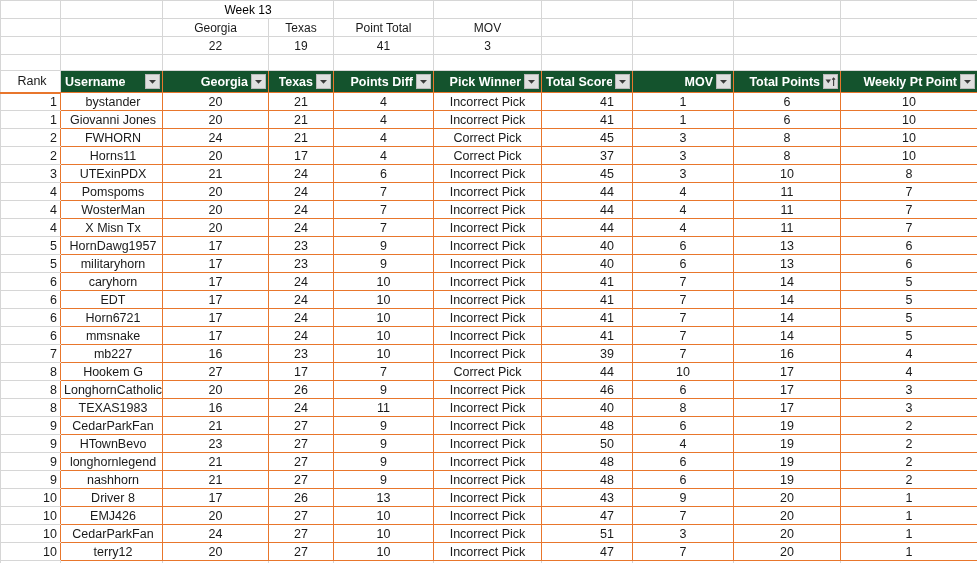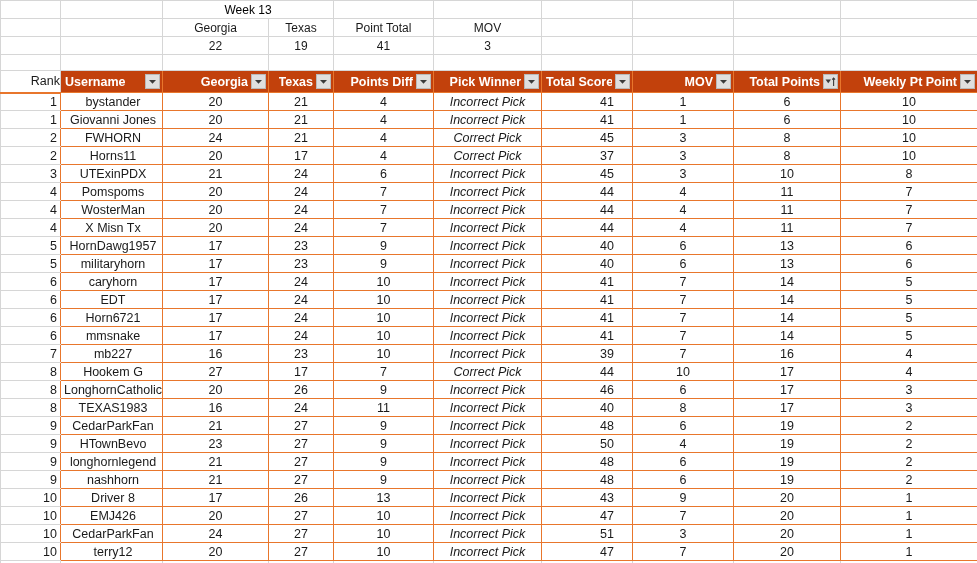--- a/index.html
+++ b/index.html
@@ -55,36 +55,36 @@
     color: #000000;
   }
   .spacer-row td {
     height: 16px;
     background: #ffffff;
   }
 
   
   tr.hdr td {
     height: 21px;
-    background: #c2410c;
+    background: #14532d;
     color: #ffffff;
     font-weight: bold;
     font-size: 12.5px;
     border: 1px solid #E8762C;
     border-bottom: 1px solid #E8762C;
     vertical-align: middle;
     position: relative;
   }
   tr.hdr td.rank-hdr {
     background: #ffffff;
     color: #1a1a1a;
     font-weight: normal;
     border: 1px solid #d6d6d6;
     border-bottom: 2px solid #E8762C;
-    text-align: right;
+    text-align: center;
     padding-left: 3px;
   }
   .hdr-inner {
     display: flex;
     align-items: center;
     justify-content: flex-end;
     height: 21px;
     padding: 0 2px 0 4px;
     gap: 3px;
   }
@@ -129,21 +129,20 @@
   }
   tr.datarow td.c-user {
     text-align: center;
     padding-left: 3px;
   }
   tr.datarow td.num {
     text-align: center;
   }
   tr.datarow td.c-pick {
     text-align: center;
-    font-style: italic;
   }
   tr.datarow td.c-score {
     text-align: right;
     padding-right: 18px;
   }
   tr.datarow td.c-last {
     border-right: 1px solid #E8762C;
   }
 
   

